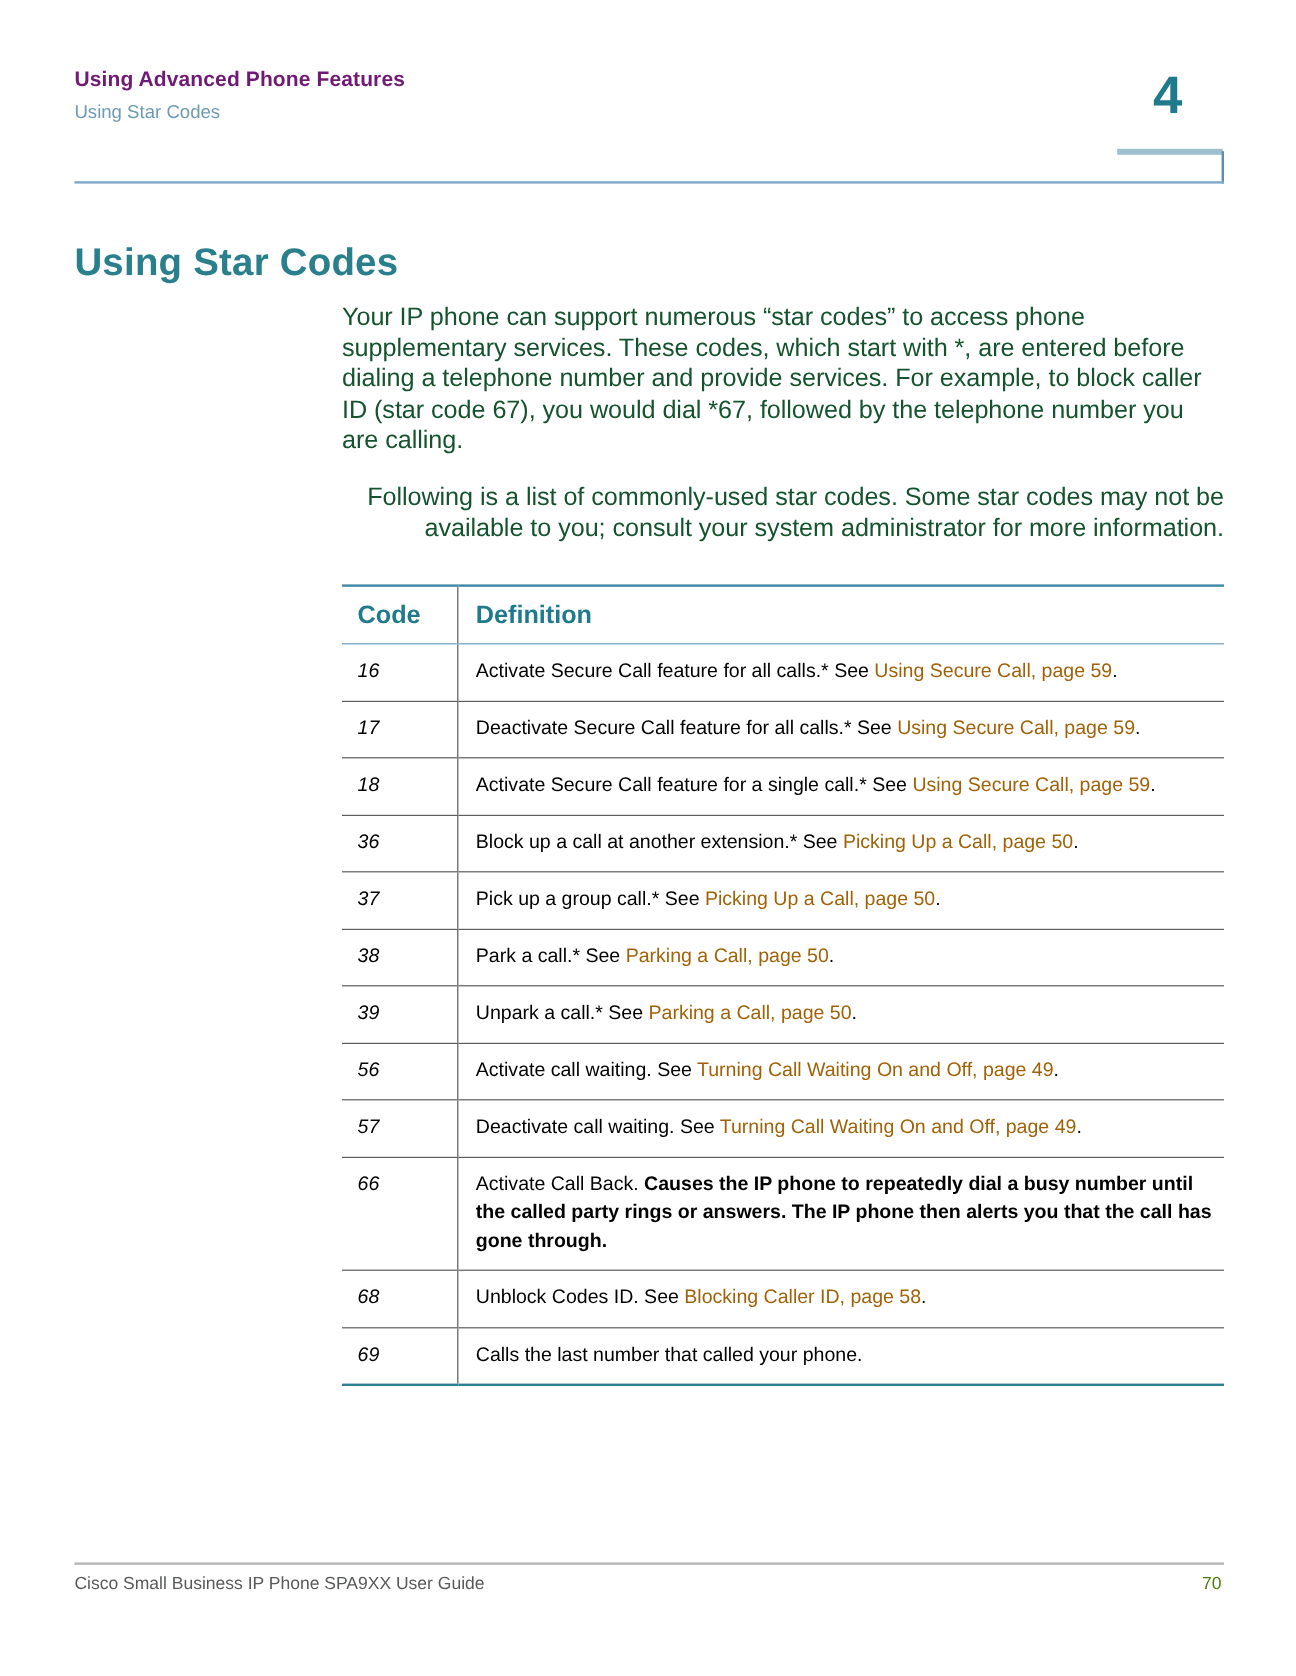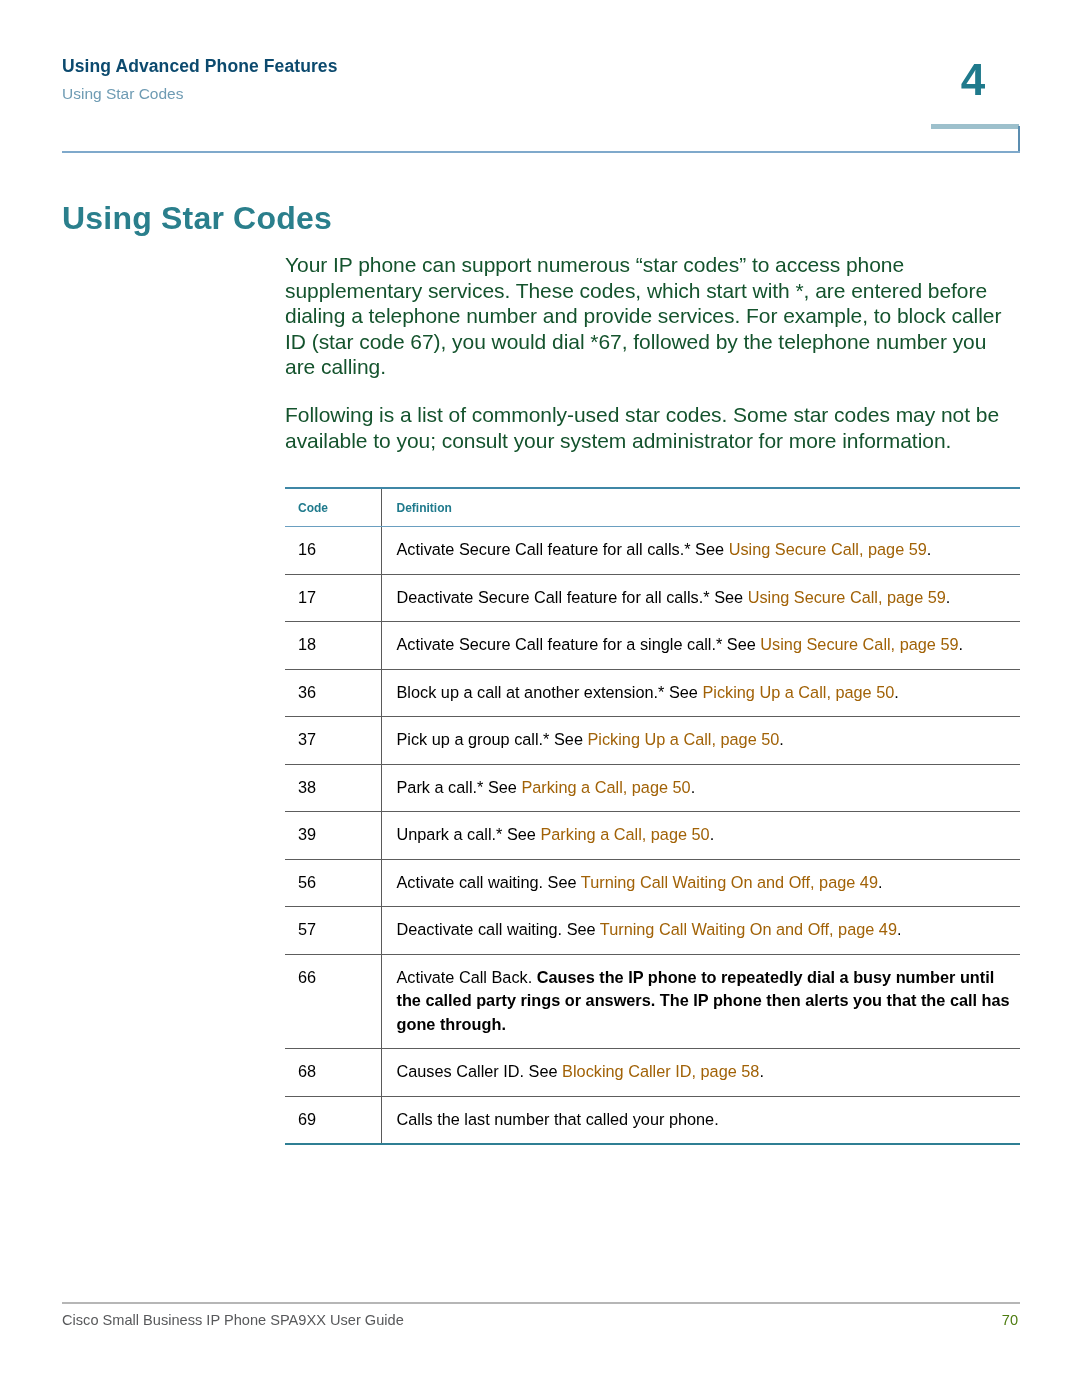--- a/index.html
+++ b/index.html
@@ -26,21 +26,21 @@
   
   .runhead {
     position: absolute;
     left: 62px;
     top: 56px;
     width: 800px;
   }
   .runhead-title {
     font-size: 17.5px;
     font-weight: bold;
-    color: #0c4a6e;
+    color: #701a75;
     letter-spacing: .1px;
     line-height: 1.15;
   }
   .runhead-sub {
     margin-top: 9px;
     font-size: 15.5px;
     font-weight: normal;
     color: #6e9bb3;
     line-height: 1.15;
   }
@@ -104,21 +104,21 @@
     top: 252px;
     width: 735px;
   }
   .para {
     font-size: 21px;
     line-height: 25.6px;
     color: #14532d;
     margin: 0 0 22px 0;
     letter-spacing: -0.05px;
   }
-  .para:last-child { margin-bottom: 3px; }
+  .para:last-child { margin-bottom: 3px; text-align: right; }
 
   
   .codes-table {
     position: absolute;
     left: 285px;
     top: 487px;
     width: 735px;
     border-collapse: collapse;
     table-layout: fixed;
   }
@@ -129,40 +129,41 @@
   .codes-table td {
     vertical-align: top;
     padding: 0;
     text-align: left;
   }
 
   .codes-table thead th {
     border-top: 2px solid #3f87a6;
     border-bottom: 1.5px solid #6a9fc0;
     padding: 12px 0 11px 0;
-    font-size: 12px;
+    font-size: 21px;
     font-weight: bold;
     color: #1f7a8c;
   }
   .codes-table thead th.th-code { padding-left: 13px; }
   .codes-table thead th.th-def  { padding-left: 15px; border-left: 1.5px solid #5a5a5a; }
 
   .codes-table tbody td {
     border-bottom: 1.3px solid #5d5d5d;
     padding: 11px 0 12px 0;
     font-size: 16.3px;
     line-height: 23.5px;
     color: #000;
   }
   .codes-table tbody tr:last-child td {
     border-bottom: 2px solid #2f7f94;
   }
   .codes-table tbody td.td-code {
     padding-left: 13px;
     font-size: 16.3px;
+    font-style: italic;
   }
   .codes-table tbody td.td-def {
     padding-left: 15px;
     padding-right: 6px;
     border-left: 1.3px solid #5a5a5a;
   }
 
   .xref { color: #a16207; }
   .b    { font-weight: bold; }
 
@@ -264,21 +265,21 @@
         <tr>
           <td class="td-code">57</td>
           <td class="td-def"><span>Deactivate call waiting. See </span><span class="xref">Turning Call Waiting On and Off, page 49</span><span>.</span></td>
         </tr>
         <tr>
           <td class="td-code">66</td>
           <td class="td-def"><span>Activate Call Back. </span><span class="b">Causes the IP phone to repeatedly dial a busy number until the called party rings or answers. The IP phone then alerts you that the call has gone through.</span></td>
         </tr>
         <tr>
           <td class="td-code">68</td>
-          <td class="td-def"><span>Causes Caller ID. See </span><span class="xref">Blocking Caller ID, page 58</span><span>.</span></td>
+          <td class="td-def"><span>Unblock Codes ID. See </span><span class="xref">Blocking Caller ID, page 58</span><span>.</span></td>
         </tr>
         <tr>
           <td class="td-code">69</td>
           <td class="td-def"><span>Calls the last number that called your phone.</span></td>
         </tr>
       </tbody>
   </table>
 
   <div class="foot-rule"></div>
   <div class="foot-left">Cisco Small Business IP Phone SPA9XX User Guide</div>

